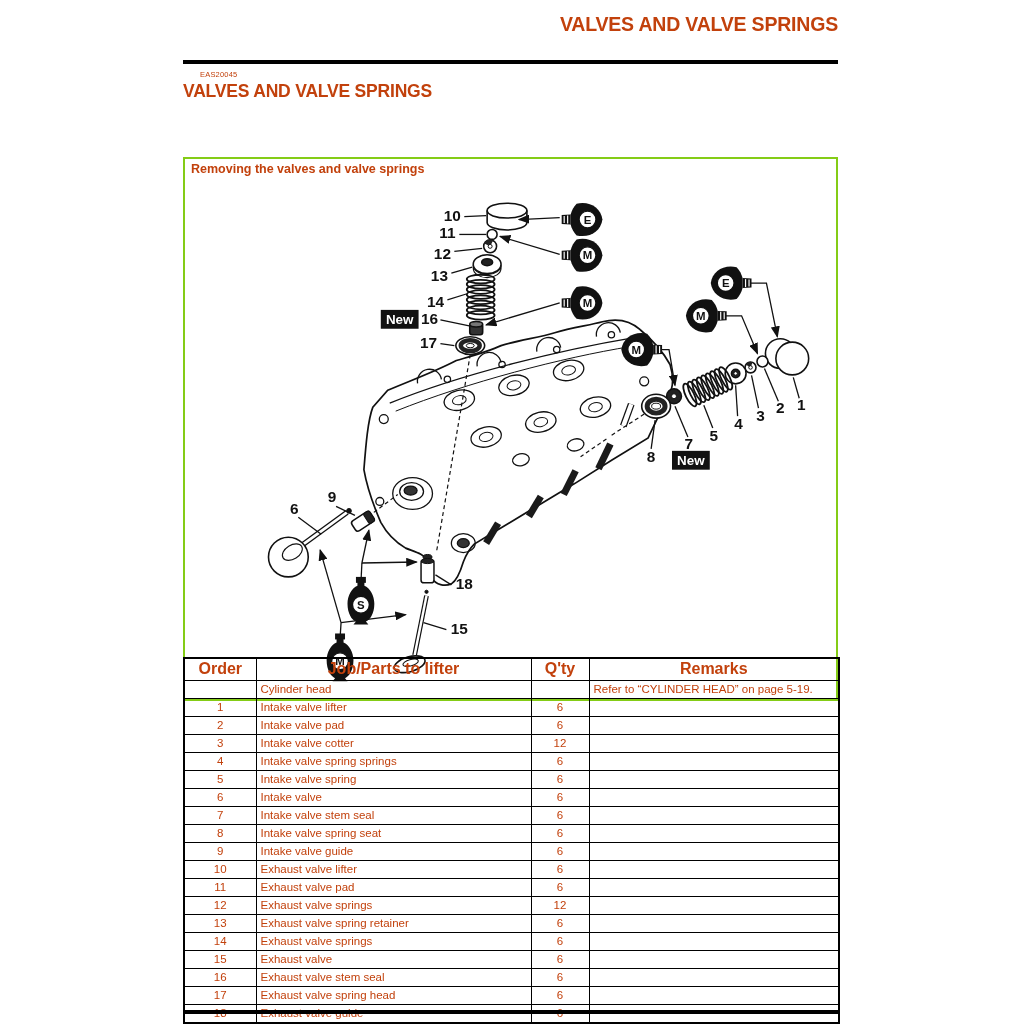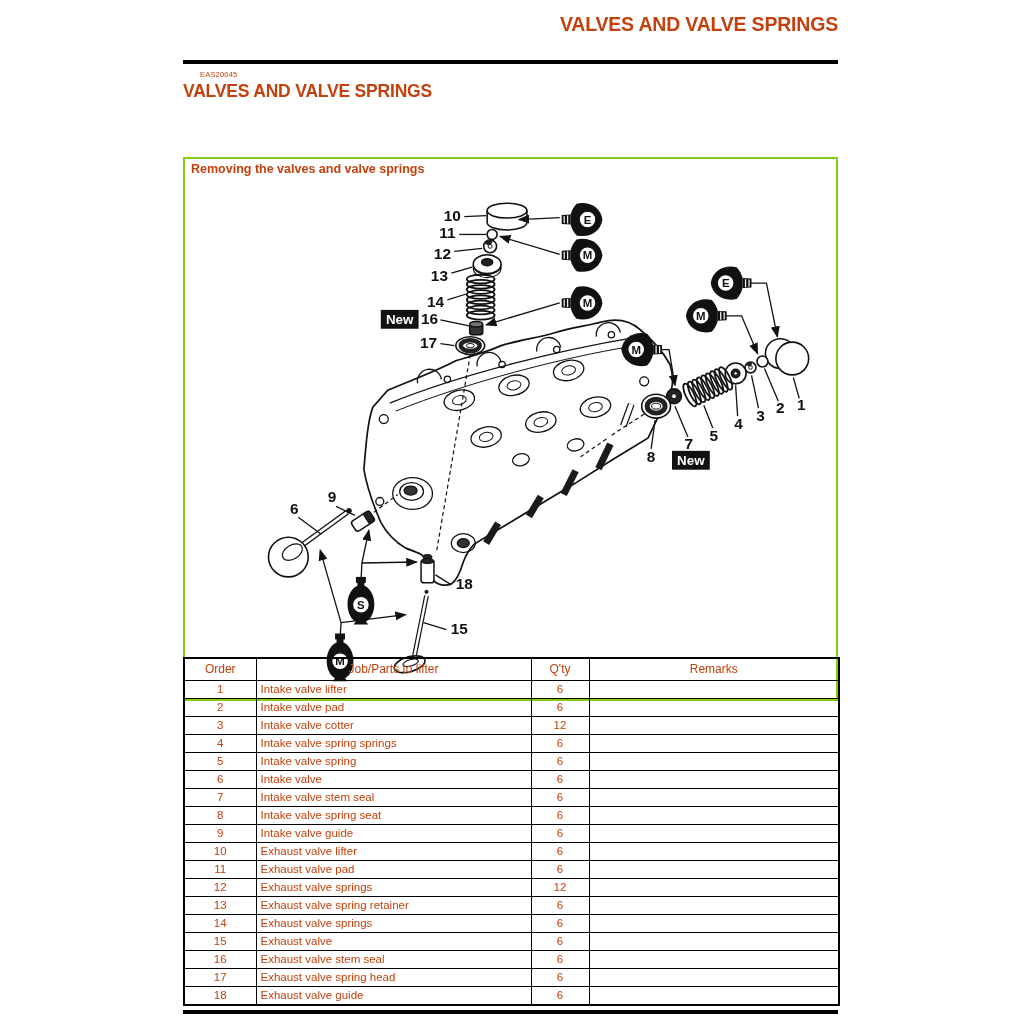--- a/index.html
+++ b/index.html
@@ -11,21 +11,21 @@
   .section-code{position:absolute;left:200px;top:70px;font-size:7.5px;letter-spacing:0.2px;}
   .section-title{position:absolute;left:183px;top:81px;font-size:17.5px;font-weight:bold;letter-spacing:-0.2px;}
   .figure-box{position:absolute;left:183px;top:113px;width:655px;height:544px;
         border:2px solid #84cc16;box-sizing:border-box;margin-top:44px;}
   .figure-caption{position:absolute;left:6px;top:3px;font-size:12.5px;font-weight:bold;z-index:3;}
   .figure-box svg{position:absolute;left:0;top:0;width:100%;height:100%;}
   table.parts{position:absolute;left:183px;top:657px;width:655px;border-collapse:collapse;
         table-layout:fixed;border:2px solid #000;font-size:11.5px;}
   table.parts td,table.parts th{border:1.5px solid #000;padding:0 4px;height:17px;
         line-height:1.05;overflow:hidden;white-space:nowrap;}
-  table.parts th{height:21px;font-size:12px;font-weight:normal;text-align:center;}
+  table.parts th{height:21px;font-size:16px;font-weight:bold;text-align:center;}
   td.c-order,td.c-qty{text-align:center;}
   td.c-job{padding-left:9px;}
   td.c-remarks{padding-left:7px;}
   .rule-bottom{position:absolute;left:183px;top:1010px;width:655px;height:4px;background:#000;}
   .diagram-text{font-family:"Liberation Sans",sans-serif;font-weight:bold;}
 </style>
 </head>
 <body>
 
 <div class="page">
@@ -329,20 +329,26 @@
     <thead>
       <tr>
         <th>Order</th>
         <th>Job/Parts to lifter</th>
         <th>Q'ty</th>
         <th>Remarks</th>
       </tr>
     </thead>
     <tbody id="parts-body">
         <tr>
+          <td class="c-order"></td>
+          <td class="c-job">Cylinder head</td>
+          <td class="c-qty"></td>
+          <td class="c-remarks">Refer to “CYLINDER HEAD” on page 5-19.</td>
+        </tr>
+        <tr>
           <td class="c-order">1</td>
           <td class="c-job">Intake valve lifter</td>
           <td class="c-qty">6</td>
           <td class="c-remarks"></td>
         </tr>
         <tr>
           <td class="c-order">2</td>
           <td class="c-job">Intake valve pad</td>
           <td class="c-qty">6</td>
           <td class="c-remarks"></td>

